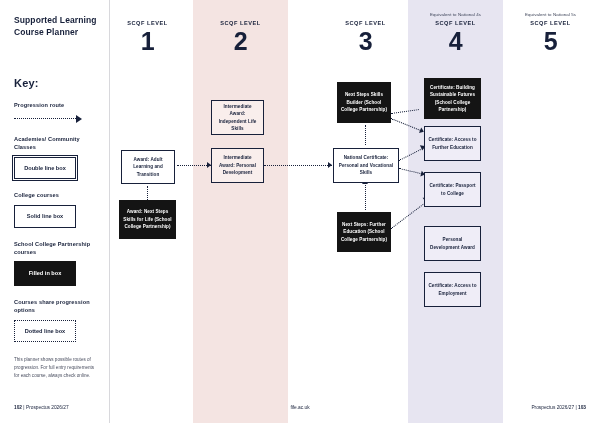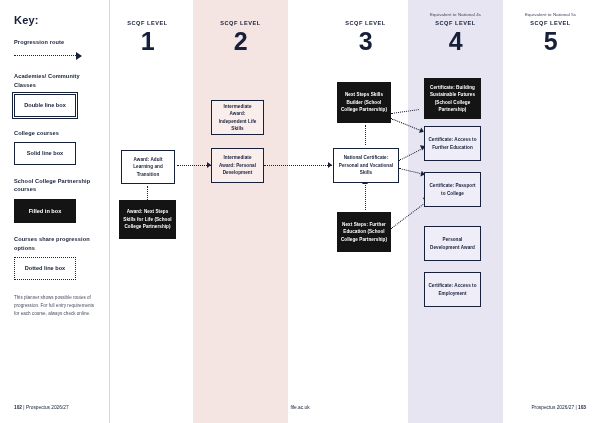--- a/index.html
+++ b/index.html
@@ -229,20 +229,21 @@
 </style>
 </head>
 <body>
 
 <div class="bands">
   <div class="band band-l2"></div>
   <div class="band band-l4"></div>
 </div>
 
 <aside class="sidebar">
+  <h1 class="app-title">Supported Learning Course Planner</h1>
 
   <div class="key-heading">Key:</div>
 
   <div class="key-item">
     <div class="key-label">Progression route</div>
     <div class="sample-arrow">
       <div class="dots"></div>
         <div class="head"></div>
     </div>
   </div>

